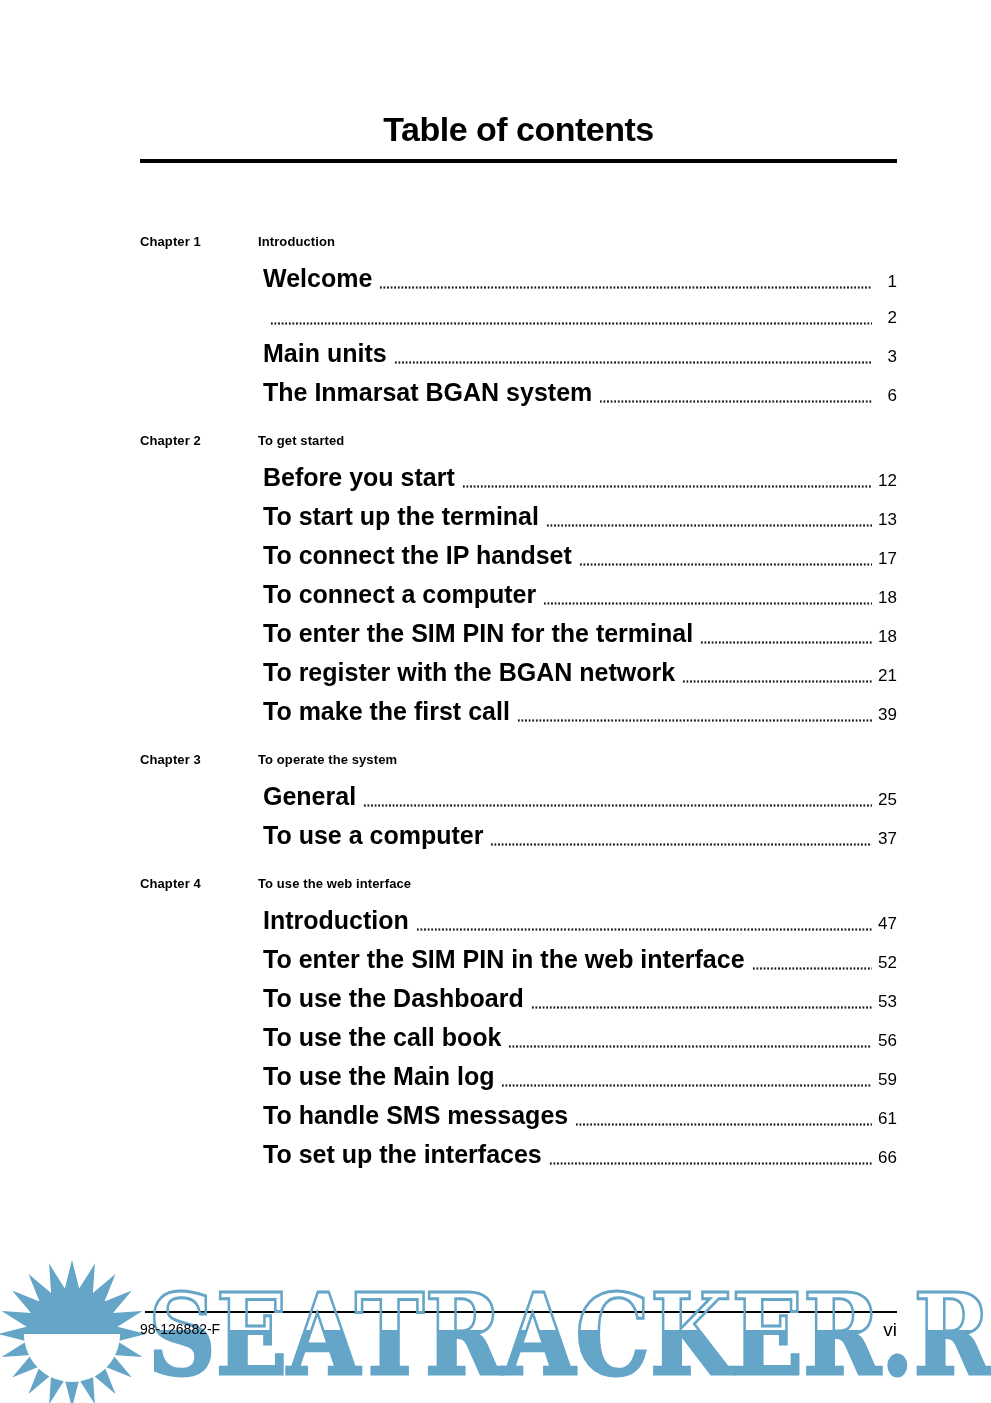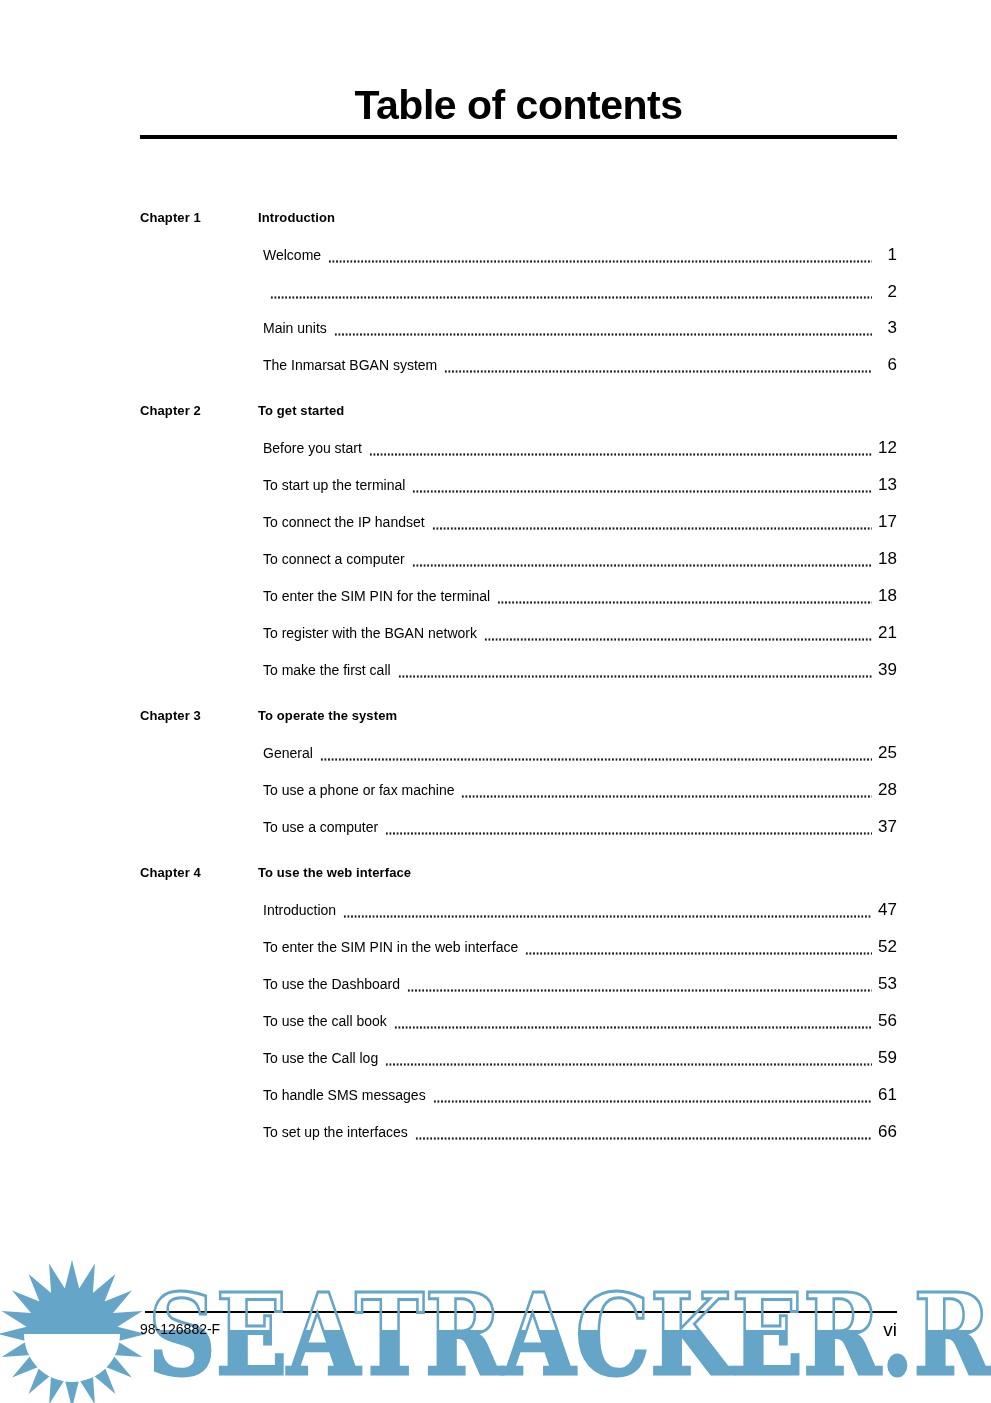--- a/index.html
+++ b/index.html
@@ -3,34 +3,34 @@
 <meta charset="utf-8">
 <style>
   html,body{margin:0;padding:0;}
   body{
     width:991px;height:1403px;overflow:hidden;background:#ffffff;
     font-family:"Liberation Sans",sans-serif;color:#000;
   }
   .page{position:relative;width:991px;height:1403px;}
   .content{margin-left:140px;width:757px;}
   .page-title{
-    margin:0;padding-top:84px;text-align:center;
-    font-size:41px;line-height:42px;font-weight:bold;letter-spacing:-.5px;
+    margin:0;padding-top:108px;text-align:center;
+    font-size:34px;line-height:42px;font-weight:bold;letter-spacing:-.5px;
   }
   .title-rule{margin-top:9px;height:4px;background:#000;}
   .toc{margin-top:64px;}
   .chapter{margin-bottom:17px;}
   .chapter-heading{
     display:flex;font-weight:bold;font-size:13px;line-height:29px;
     margin-bottom:9px;letter-spacing:.1px;
   }
   .ch-label{width:118px;flex:0 0 118px;}
   .entries{padding-left:123px;}
   .entry{display:flex;align-items:baseline;margin-bottom:9px;}
-  .entry-label{font-weight:normal;font-size:14px;line-height:27px;white-space:nowrap;}
+  .entry-label{font-weight:bold;font-size:25px;line-height:27px;white-space:nowrap;}
   .leader{
     flex:1;height:3px;align-self:flex-end;margin:0 3px 6px 7px;
     background-image:radial-gradient(circle,#191919 1px,transparent 1.25px);
     background-size:3.6px 3px;background-repeat:repeat-x;background-position:left bottom;
   }
   .entry-page{font-size:17px;line-height:27px;text-align:right;min-width:22px;white-space:nowrap;}
   .footer-rule{position:absolute;left:145px;top:1311px;width:752px;height:2px;background:#000;z-index:1;}
   .footer-left{position:absolute;left:140px;top:1320px;font-size:14px;line-height:18px;z-index:6;}
   .footer-right{position:absolute;left:850px;top:1321px;width:47px;text-align:right;font-size:19px;line-height:17px;z-index:6;}
   .watermark{position:absolute;left:0;top:0;width:991px;height:1403px;pointer-events:none;}
@@ -140,25 +140,20 @@
       <span class="ch-label">Chapter 3</span>
       <span class="ch-title">To operate the system</span>
     </div>
     <div class="entries">
   <div class="entry">
     <span class="entry-label">General</span>
     <span class="leader"></span>
     <span class="entry-page">25</span>
   </div>
 
-  <div class="entry">
-    <span class="entry-label">To use a phone or fax machine</span>
-    <span class="leader"></span>
-    <span class="entry-page">28</span>
-  </div>
 
   <div class="entry">
     <span class="entry-label">To use a computer</span>
     <span class="leader"></span>
     <span class="entry-page">37</span>
   </div>
 
 </div>
   </section>
 
@@ -186,21 +181,21 @@
     <span class="entry-page">53</span>
   </div>
 
   <div class="entry">
     <span class="entry-label">To use the call book</span>
     <span class="leader"></span>
     <span class="entry-page">56</span>
   </div>
 
   <div class="entry">
-    <span class="entry-label">To use the Call log</span>
+    <span class="entry-label">To use the Main log</span>
     <span class="leader"></span>
     <span class="entry-page">59</span>
   </div>
 
   <div class="entry">
     <span class="entry-label">To handle SMS messages</span>
     <span class="leader"></span>
     <span class="entry-page">61</span>
   </div>
 

